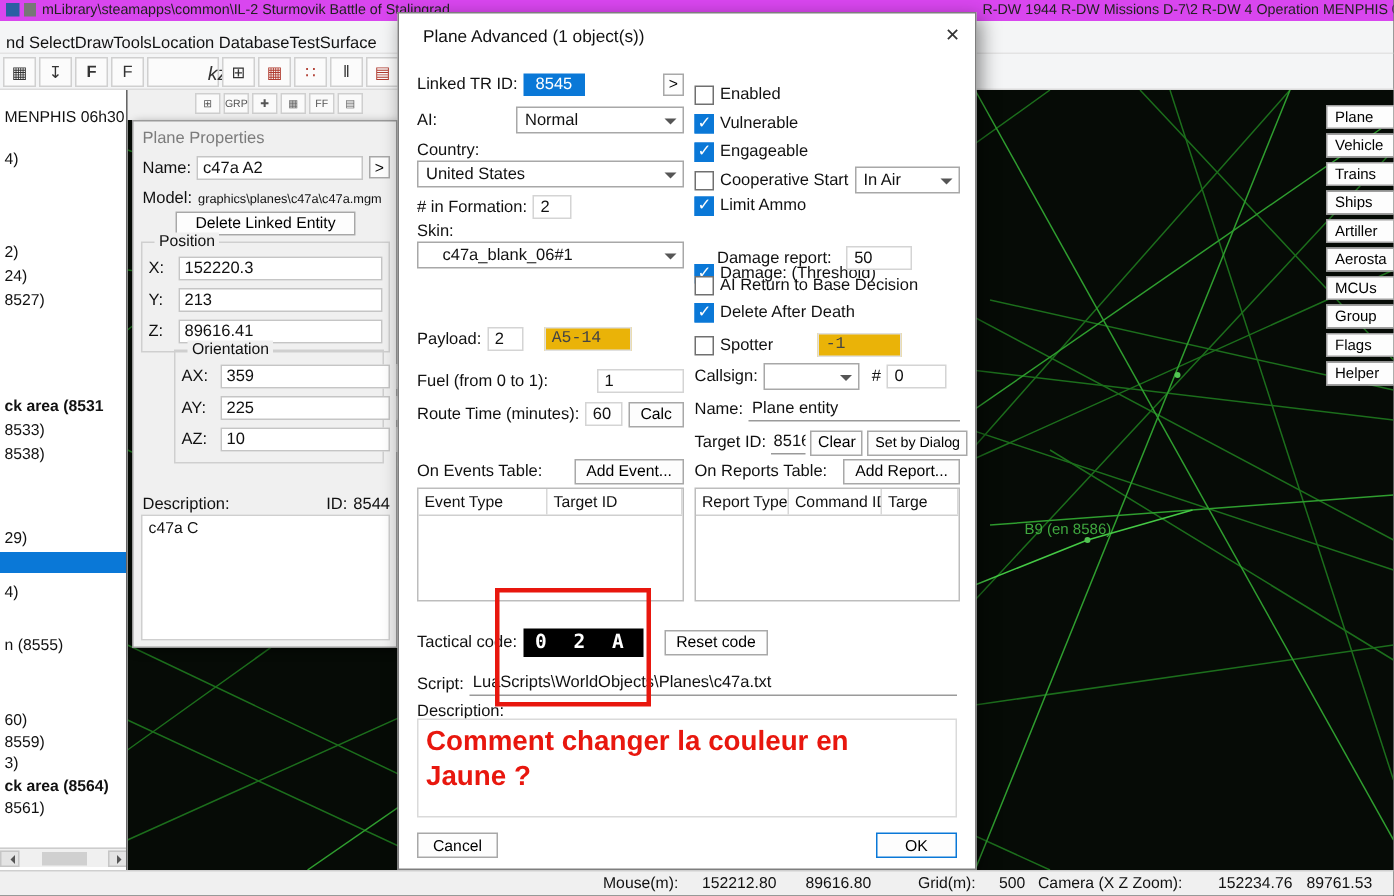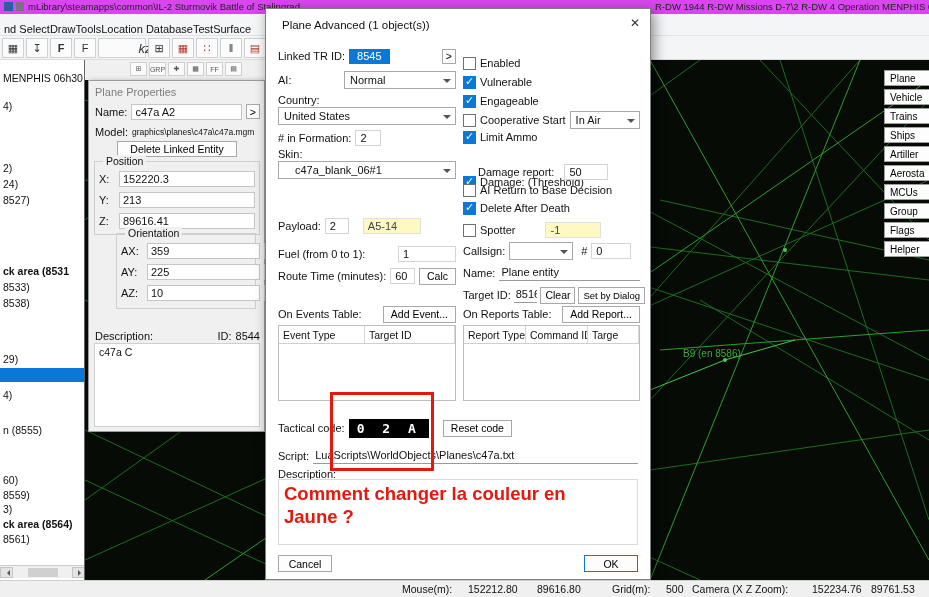--- a/index.html
+++ b/index.html
@@ -51,21 +51,21 @@
   .spin::after { content:""; position:absolute; left:3px; bottom:3px; border:3px solid transparent; border-top-color:#666; }
   .descbox { position:absolute; background:#fff; border:1px solid #cfcfcf; font-size:10.5px; padding:2px 4px; }
 
   
   .dialog { position:absolute; left:265px; top:8px; width:386px; height:572px; background:#fff; border:1px solid #7e7e7e; box-shadow:3px 4px 12px rgba(0,0,0,.45); z-index:20; }
   .dtitle { position:absolute; left:16px; top:10px; font-size:11.5px; color:#111; }
   .dclose { position:absolute; right:10px; top:7px; font-size:12px; color:#333; }
   .drow { position:absolute; display:flex; align-items:center; gap:4px; font-size:11px; height:18px; }
   .lblrow { height:13px; }
   .dinput { border:1px solid #d4d4d4; background:#fff; height:16px; padding:0 4px; font-size:11px; display:flex; align-items:center; }
-  .dinput.gray { background:#fef9c3; border-color:#e0e0e0; color:#444; }
+  .dinput.gray { background:#eab308; border-color:#e0e0e0; color:#444;font-family:Liberation Mono, monospace; }
   .val-selected { background:#0a78d7; color:#fff; padding:0 8px; height:15px; font-size:11px; display:flex; align-items:center; }
   .select { border:1px solid #a8a8a8; background:#fff; height:18px; display:flex; align-items:center; padding:0 16px 0 5px; position:relative; font-size:11px; overflow:hidden; white-space:nowrap; }
   .select::after { content:""; position:absolute; right:4px; top:7px; border:4px solid transparent; border-top-color:#555; }
   .btn { border:1px solid #a8a8a8; background:#fdfdfd; height:17px; padding:0 7px; font-size:10.5px; display:inline-flex; align-items:center; justify-content:center; white-space:nowrap; font-family:"Liberation Sans", sans-serif; }
   .btn.tiny { padding:0 3px; height:15px; }
   .btn.primary { border-color:#0a78d7; }
   .cb { width:13px; height:13px; border:1px solid #707070; background:#fff; position:relative; flex:0 0 auto; }
   .cb.checked { background:#0a78d7; border-color:#0a78d7; }
   .cb.checked::after { content:"✓"; color:#fff; font-size:11px; position:absolute; left:1px; top:-2px; }
   .table { position:absolute; border:1px solid #bdbdbd; background:#fff; overflow:hidden; }

